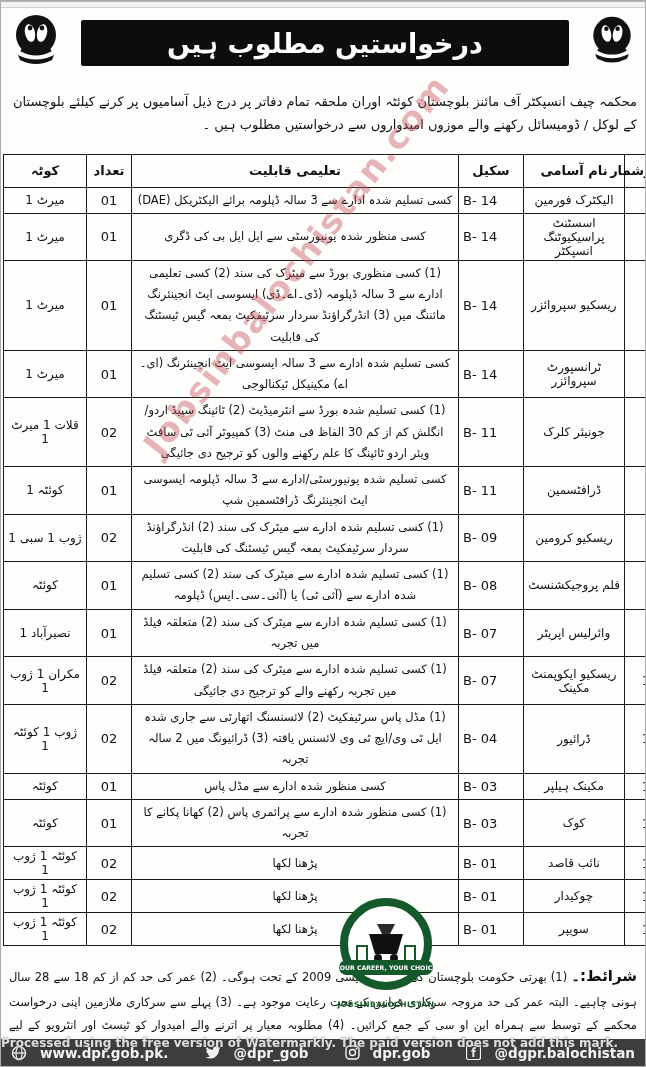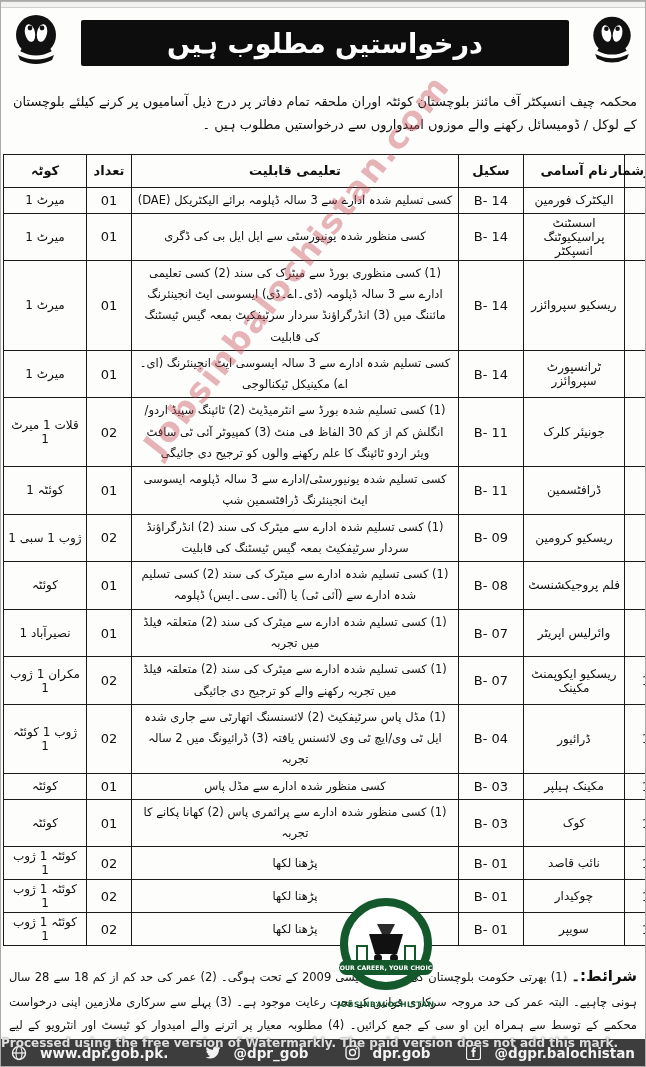--- a/index.html
+++ b/index.html
@@ -16,21 +16,21 @@
   .title-bar .t{font-size:27px;font-weight:bold;direction:rtl;letter-spacing:1px;}
   .emblem{flex:0 0 auto;}
   
   .intro{direction:rtl;text-align:justify;font-size:13px;line-height:1.75;padding:2px 8px 4px 12px;}
   
   table.jobs{border-collapse:collapse;direction:rtl;width:642px;margin:0 2px;table-layout:fixed;}
   table.jobs th,table.jobs td{border:1px solid #1a1a1a;padding:2px 4px;vertical-align:middle;}
   table.jobs th{font-size:13px;font-weight:bold;height:28px;}
   td.c-serial{width:42px;text-align:center;font-size:13px;direction:ltr;}
   td.c-post{width:92px;text-align:center;font-size:12px;}
-  td.c-scale{width:56px;text-align:center;font-size:13px;direction:ltr;}
+  td.c-scale{width:56px;font-size:13px;direction:ltr;}
   td.c-qual{width:318px;text-align:center;font-size:11.5px;line-height:1.85;}
   td.c-count{width:36px;text-align:center;font-size:13px;direction:ltr;}
   td.c-quota{width:74px;text-align:center;font-size:12px;}
   
   .terms{direction:rtl;text-align:justify;font-size:11.5px;line-height:1.95;padding:4px 8px 0 8px;}
   .terms b{font-size:15px;}
   
   .footer{position:absolute;left:0;right:0;bottom:0;height:27px;background:#3d3d3d;
     display:flex;align-items:center;justify-content:space-between;padding:0 10px;box-sizing:border-box;}
   .f-item{display:flex;align-items:center;gap:13px;color:#f3f3f3;font-weight:bold;font-size:13.5px;}

